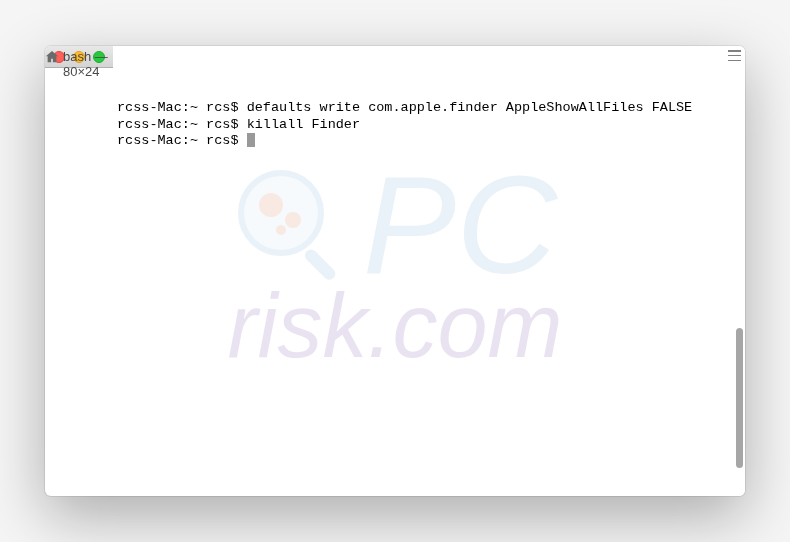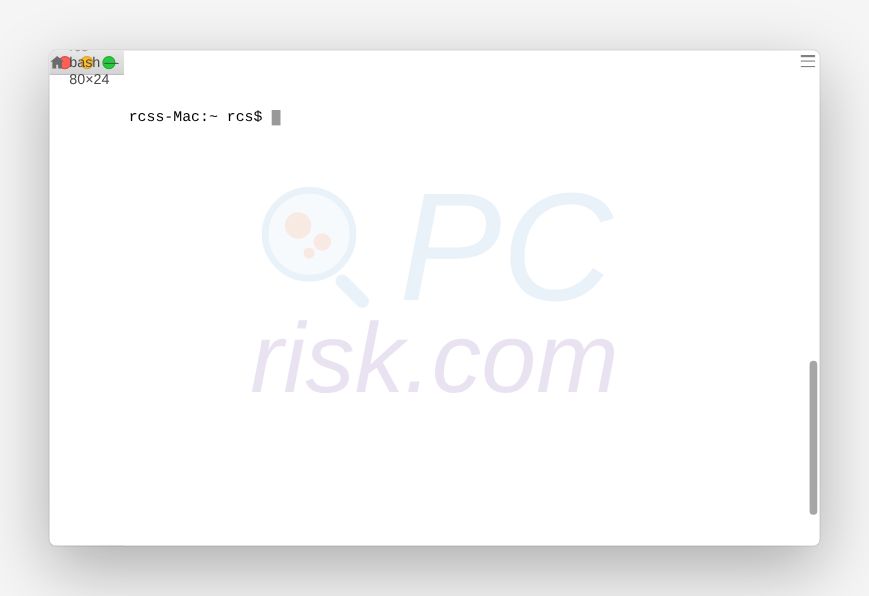--- a/index.html
+++ b/index.html
@@ -171,21 +171,21 @@
       <span class="home-icon">
         <svg viewBox="0 0 16 16" width="14" height="14">
             <path fill="#6b6b6b" d="M8 1L1 7h2v7h4V10h2v4h4V7h2L8 1z"></path>
           </svg>
       </span>
       <span class="title-text">rcs — -bash — 80×24</span>
     </div>
   </div>
   <div class="terminal-body">
     <span class="hamburger-icon"><span></span><span></span><span></span></span>
-    <span class="terminal-line"><span>rcss-Mac:~ rcs$ </span><span></span><span class="cursor-block"></span></span>
+    <span class="terminal-line"><span>rcss-Mac:~ rcs$ </span><span>defaults write com.apple.finder AppleShowAllFiles FALSE</span></span><span class="terminal-line"><span>rcss-Mac:~ rcs$ </span><span>killall Finder</span></span><span class="terminal-line"><span>rcss-Mac:~ rcs$ </span><span></span><span class="cursor-block"></span></span>
     <div class="scroll-track">
       <div class="scroll-thumb"></div>
     </div>
   </div>
 </div>
 
 <div class="watermark">
   <div class="watermark-content">
     <div class="watermark-logo">
       <svg class="watermark-mag" viewBox="0 0 120 120">

